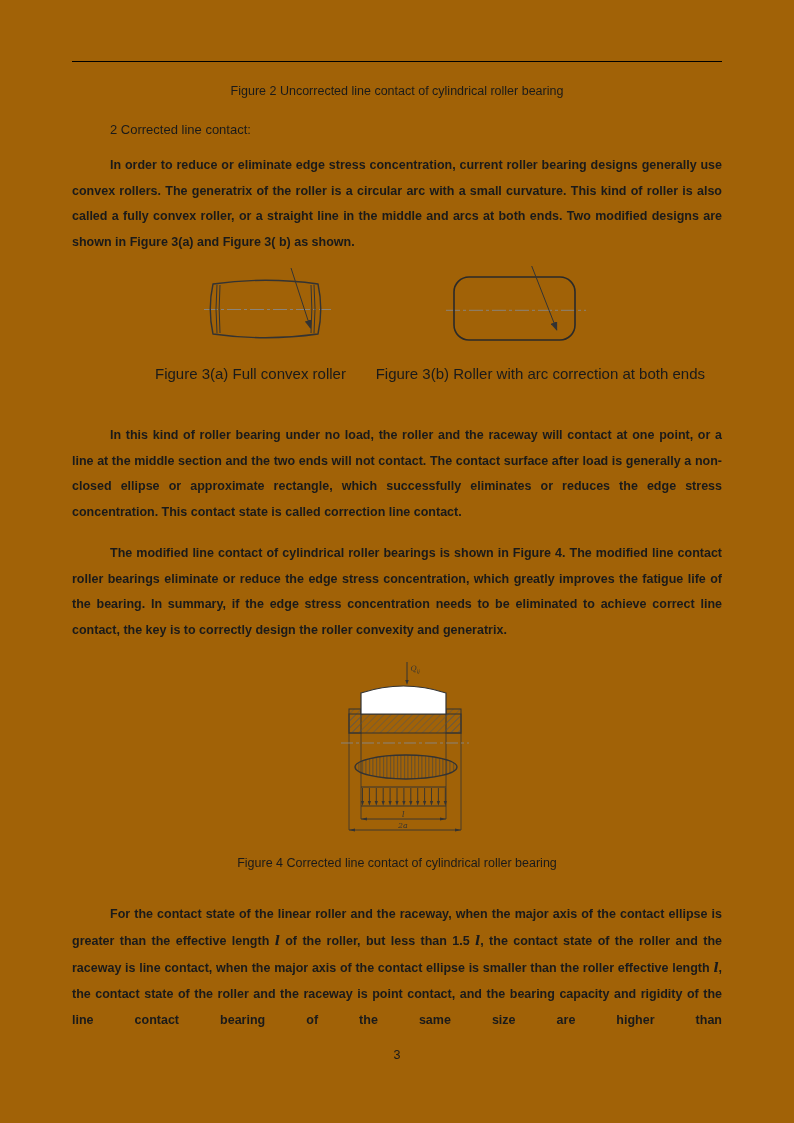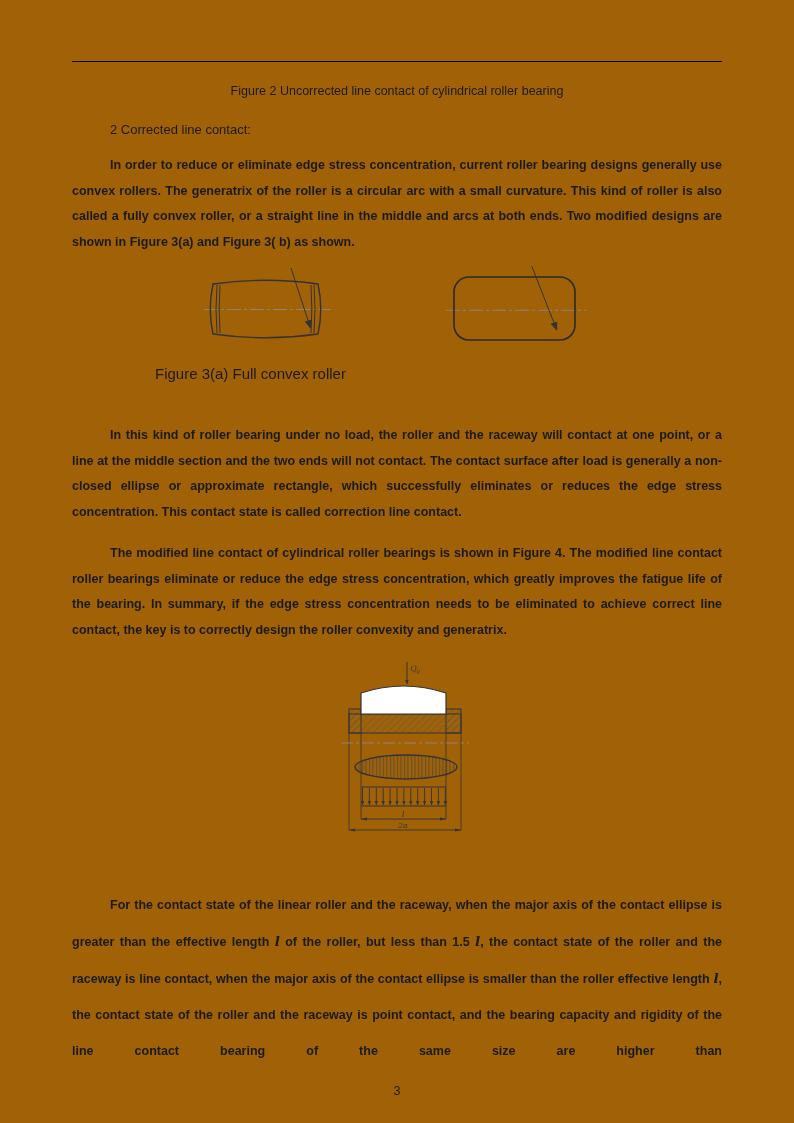--- a/index.html
+++ b/index.html
@@ -23,21 +23,21 @@
   .body-par {
     margin-top: 15px;
     font-size: 12.5px;
     line-height: 25.5px;
     text-align: justify;
     text-indent: 38px;
     font-weight: bold;
   }
   .p2 { margin-top: 41px; }
   .p3 { margin-top: 16px; }
-  .p4 { margin-top: 46px; line-height: 36px; text-align-last: justify; }
+  .p4 { margin-top: 30px; line-height: 26px; text-align-last: justify; }
 
   .var {
     font-family: "DejaVu Serif", serif;
     font-style: italic;
     font-size: 13.5px;
   }
 
   .fig3-row { position: relative; height: 100px; margin-top: 8px; }
   .fig3a { position: absolute; left: 131px; top: 0; }
   .fig3b { position: absolute; left: 371px; top: 0; }
@@ -93,20 +93,21 @@
           </marker>
         </defs>
         <line x1="3" y1="47.3" x2="143" y2="47.3" stroke="#888" stroke-width="0.9" stroke-dasharray="14 3 3 3"></line>
         <rect x="11" y="14" width="121" height="63" rx="15" ry="15" fill="none" stroke="#2a2a2a" stroke-width="1.6"></rect>
         <line x1="88.7" y1="3" x2="113.8" y2="67" stroke="#333" stroke-width="1" marker-end="url(#m3b)"></line>
       </svg>
     </div>
 
     <div class="fig3-captions">
       <span>Figure 3(a) Full convex roller</span>
+      <span>Figure 3(b) Roller with arc correction at both ends</span>
     </div>
 
     <p class="body-par p2">In this kind of roller bearing under no load, the roller and the raceway will contact at one point, or a line at the middle section and the two ends will not contact. The contact surface after load is generally a non-closed ellipse or approximate rectangle, which successfully eliminates or reduces the edge stress concentration. This contact state is called correction line contact.</p>
 
     <p class="body-par p3">The modified line contact of cylindrical roller bearings is shown in Figure 4. The modified line contact roller bearings eliminate or reduce the edge stress concentration, which greatly improves the fatigue life of the bearing. In summary, if the edge stress concentration needs to be eliminated to achieve correct line contact, the key is to correctly design the roller convexity and generatrix.</p>
 
     <div class="fig4-wrap">
       <svg width="130" height="182" viewBox="0 0 130 182">
         <defs>
           <pattern id="f4hatch" width="5" height="5" patternUnits="userSpaceOnUse" patternTransform="rotate(45)">
@@ -161,19 +162,20 @@
         <polygon points="106,160 100,158.4 100,161.6" fill="#333"></polygon>
         <text x="62" y="157.5" font-family="DejaVu Serif, serif" font-style="italic" font-size="8" fill="#333">l</text>
 
         <line x1="9" y1="171" x2="121" y2="171" stroke="#333" stroke-width="0.9"></line>
         <polygon points="9,171 15,169.4 15,172.6" fill="#333"></polygon>
         <polygon points="121,171 115,169.4 115,172.6" fill="#333"></polygon>
         <text x="58" y="168.5" font-family="DejaVu Serif, serif" font-style="italic" font-size="8" fill="#333">2a</text>
       </svg>
     </div>
 
+    <div class="caption caption-fig4">Figure 4 Corrected line contact of cylindrical roller bearing</div>
 
     <p class="body-par p4"><span>For the contact state of the linear roller and the raceway, when the major axis of the contact ellipse is greater than the effective length </span><span class="var">l</span><span> of the roller, but less than 1.5 </span><span class="var">l</span><span>, the contact state of the roller and the raceway is line contact, when the major axis of the contact ellipse is smaller than the roller effective length </span><span class="var">l</span><span>, the contact state of the roller and the raceway is point contact, and the bearing capacity and rigidity of the line contact bearing of the same size are higher than</span></p>
 
     <div class="page-number">3</div>
 
   </div>
 </div>
 
 </body></html>

